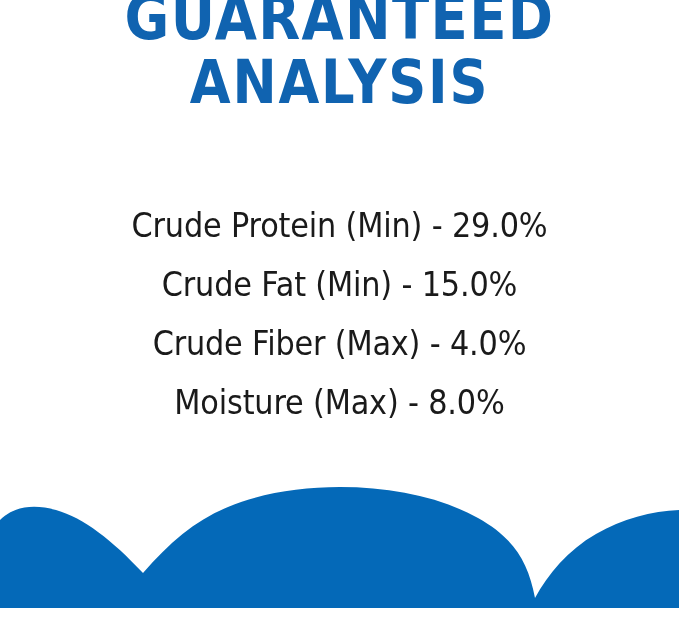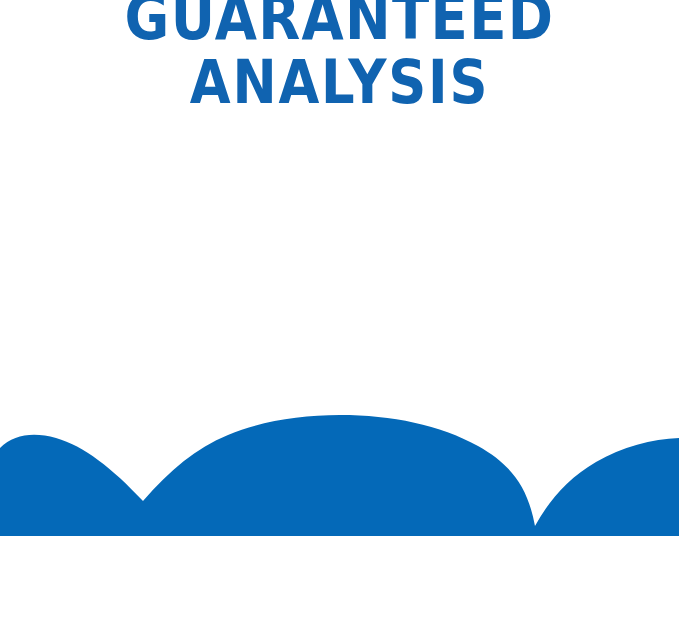--- a/index.html
+++ b/index.html
@@ -9,21 +9,21 @@
     background: #ffffff;
   }
 
   body {
     font-family: "Liberation Sans", sans-serif;
   }
 
   #page {
     position: relative;
     width: 679px;
-    height: 536px;
+    height: 608px;
     background: #ffffff;
     overflow: hidden;
   }
 
   
   .heading-block {
     position: absolute;
     top: -14px;
     left: 0;
     width: 679px;
@@ -86,20 +86,26 @@
 </head>
 <body>
 
 <div id="page">
 
   <div class="heading-block">
     <span class="heading-line line-1">GUARANTEED</span>
     <span class="heading-line line-2">ANALYSIS</span>
   </div>
 
+  <div class="analysis-list">
+    <span class="analysis-row">Crude Protein (Min) - 29.0%</span>
+    <span class="analysis-row">Crude Fat (Min) - 15.0%</span>
+    <span class="analysis-row">Crude Fiber (Max) - 4.0%</span>
+    <span class="analysis-row">Moisture (Max) - 8.0%</span>
+  </div>
 
   <svg class="wave" viewBox="0 0 679 130" preserveAspectRatio="none">
     <path d="M 0,42
              C 14,28 34,26 56,32
              C 84,40 112,62 143,95
              C 170,64 196,42 228,29
              C 262,15 300,9 340,9
              C 392,9 440,19 478,40
              C 512,59 528,82 535,120
              C 548,96 568,72 596,56

